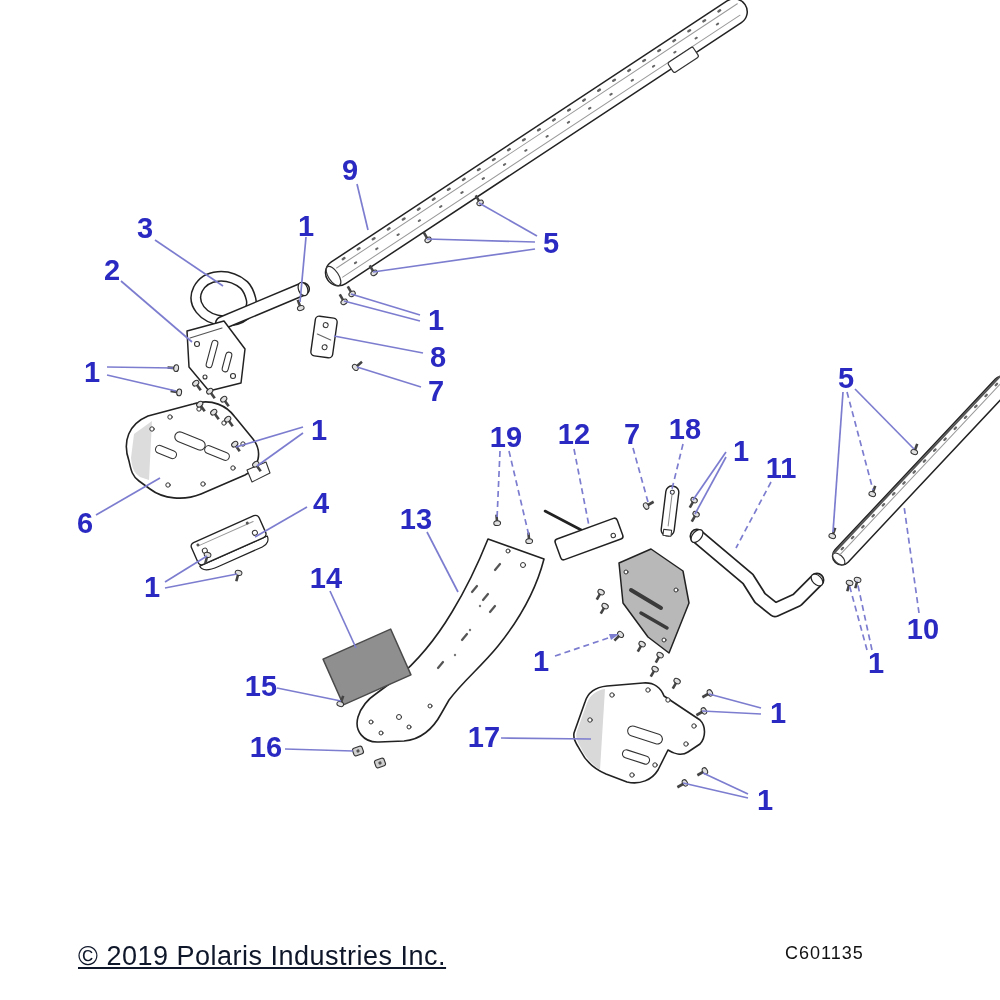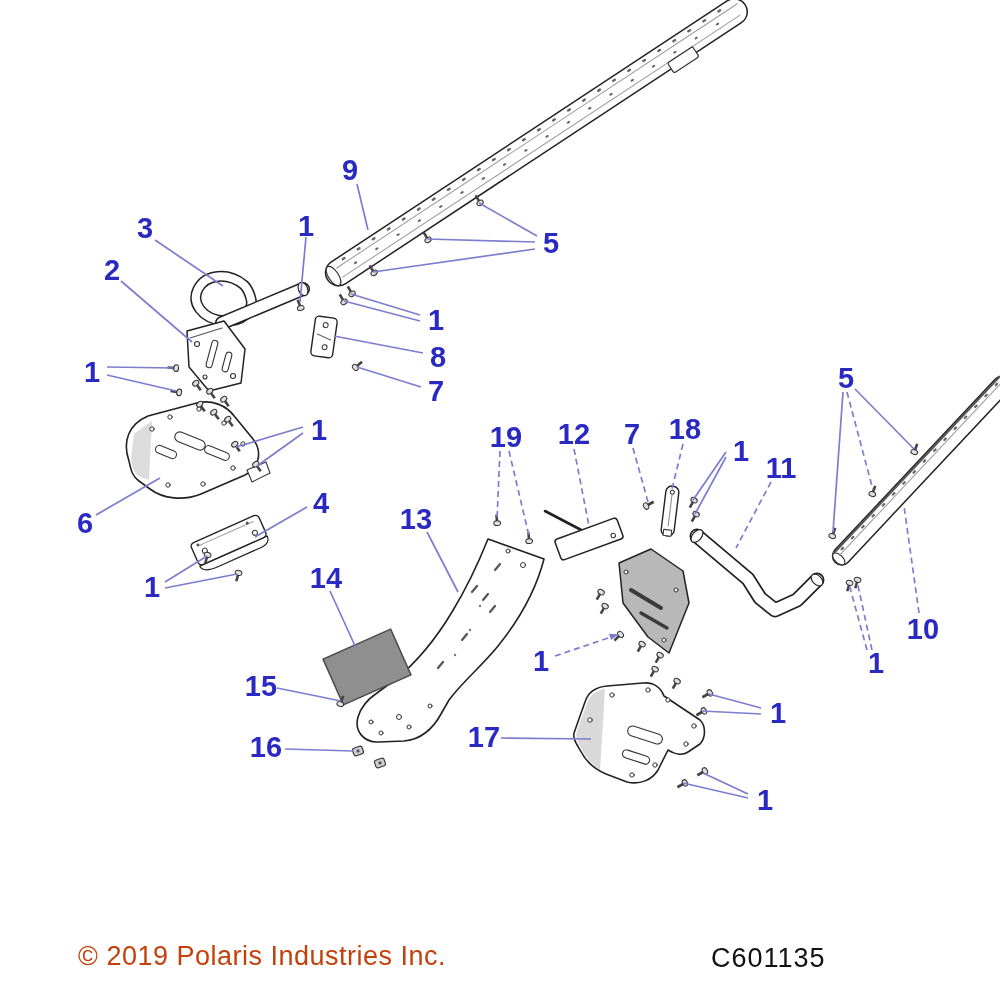--- a/index.html
+++ b/index.html
@@ -4,23 +4,23 @@
 <style>
   html,body{margin:0;padding:0;background:#fff;}
   #canvas{position:relative;width:1000px;height:1000px;background:#ffffff;overflow:hidden;
           font-family:"Liberation Sans", sans-serif;}
   #art{position:absolute;left:0;top:0;}
   .callout{font-family:"Liberation Sans", sans-serif;font-weight:bold;font-size:29px;
            fill:#2a2ac2;text-anchor:middle;}
   .leader{stroke:#7d7dd0;stroke-width:1.7;fill:none;}
   .leader.dashed{stroke-dasharray:6 4;}
   .outline{stroke:#222;fill:#fff;}
-  .footer-copyright{position:absolute;left:78px;top:941px;font-size:27px;color:#c2410c;
-                    letter-spacing:0.5px;}
-  .footer-number{position:absolute;left:711px;top:943px;font-size:27px;color:#111;
+  .footer-copyright{position:absolute;left:78px;top:941px;font-size:27px;color:#0f172a;
+                    letter-spacing:0.5px;text-decoration:underline;}
+  .footer-number{position:absolute;left:785px;top:943px;font-size:18px;color:#111;
                  letter-spacing:1px;}
 </style>
 </head>
 <body>
 
 <div id="canvas">
 
 <svg id="art" width="1000" height="1000" viewBox="0 0 1000 1000">
   <defs>
     <g id="bolt">

